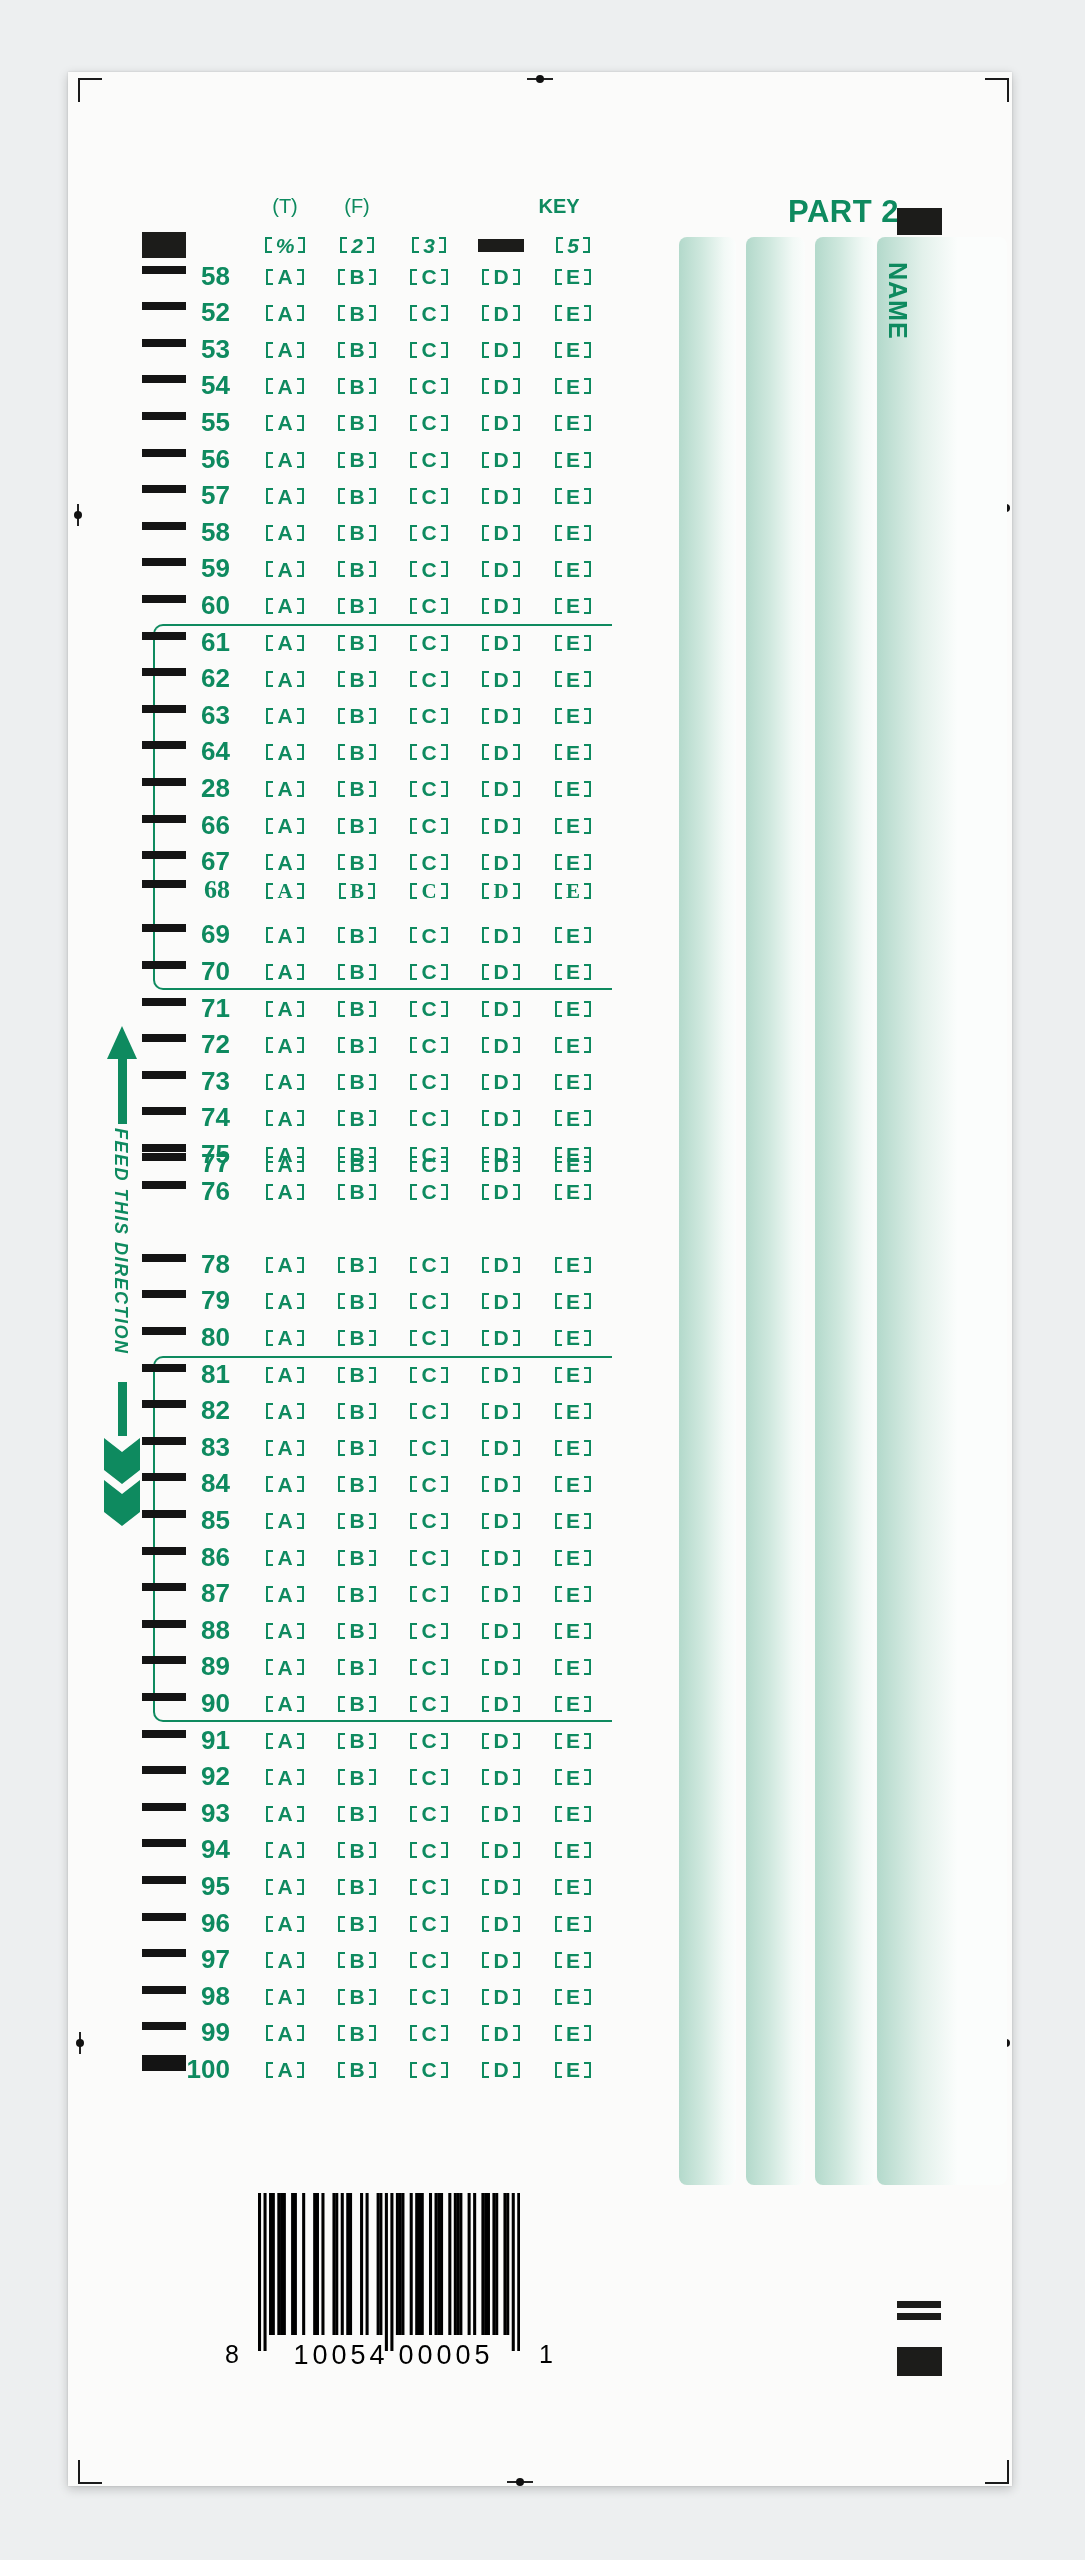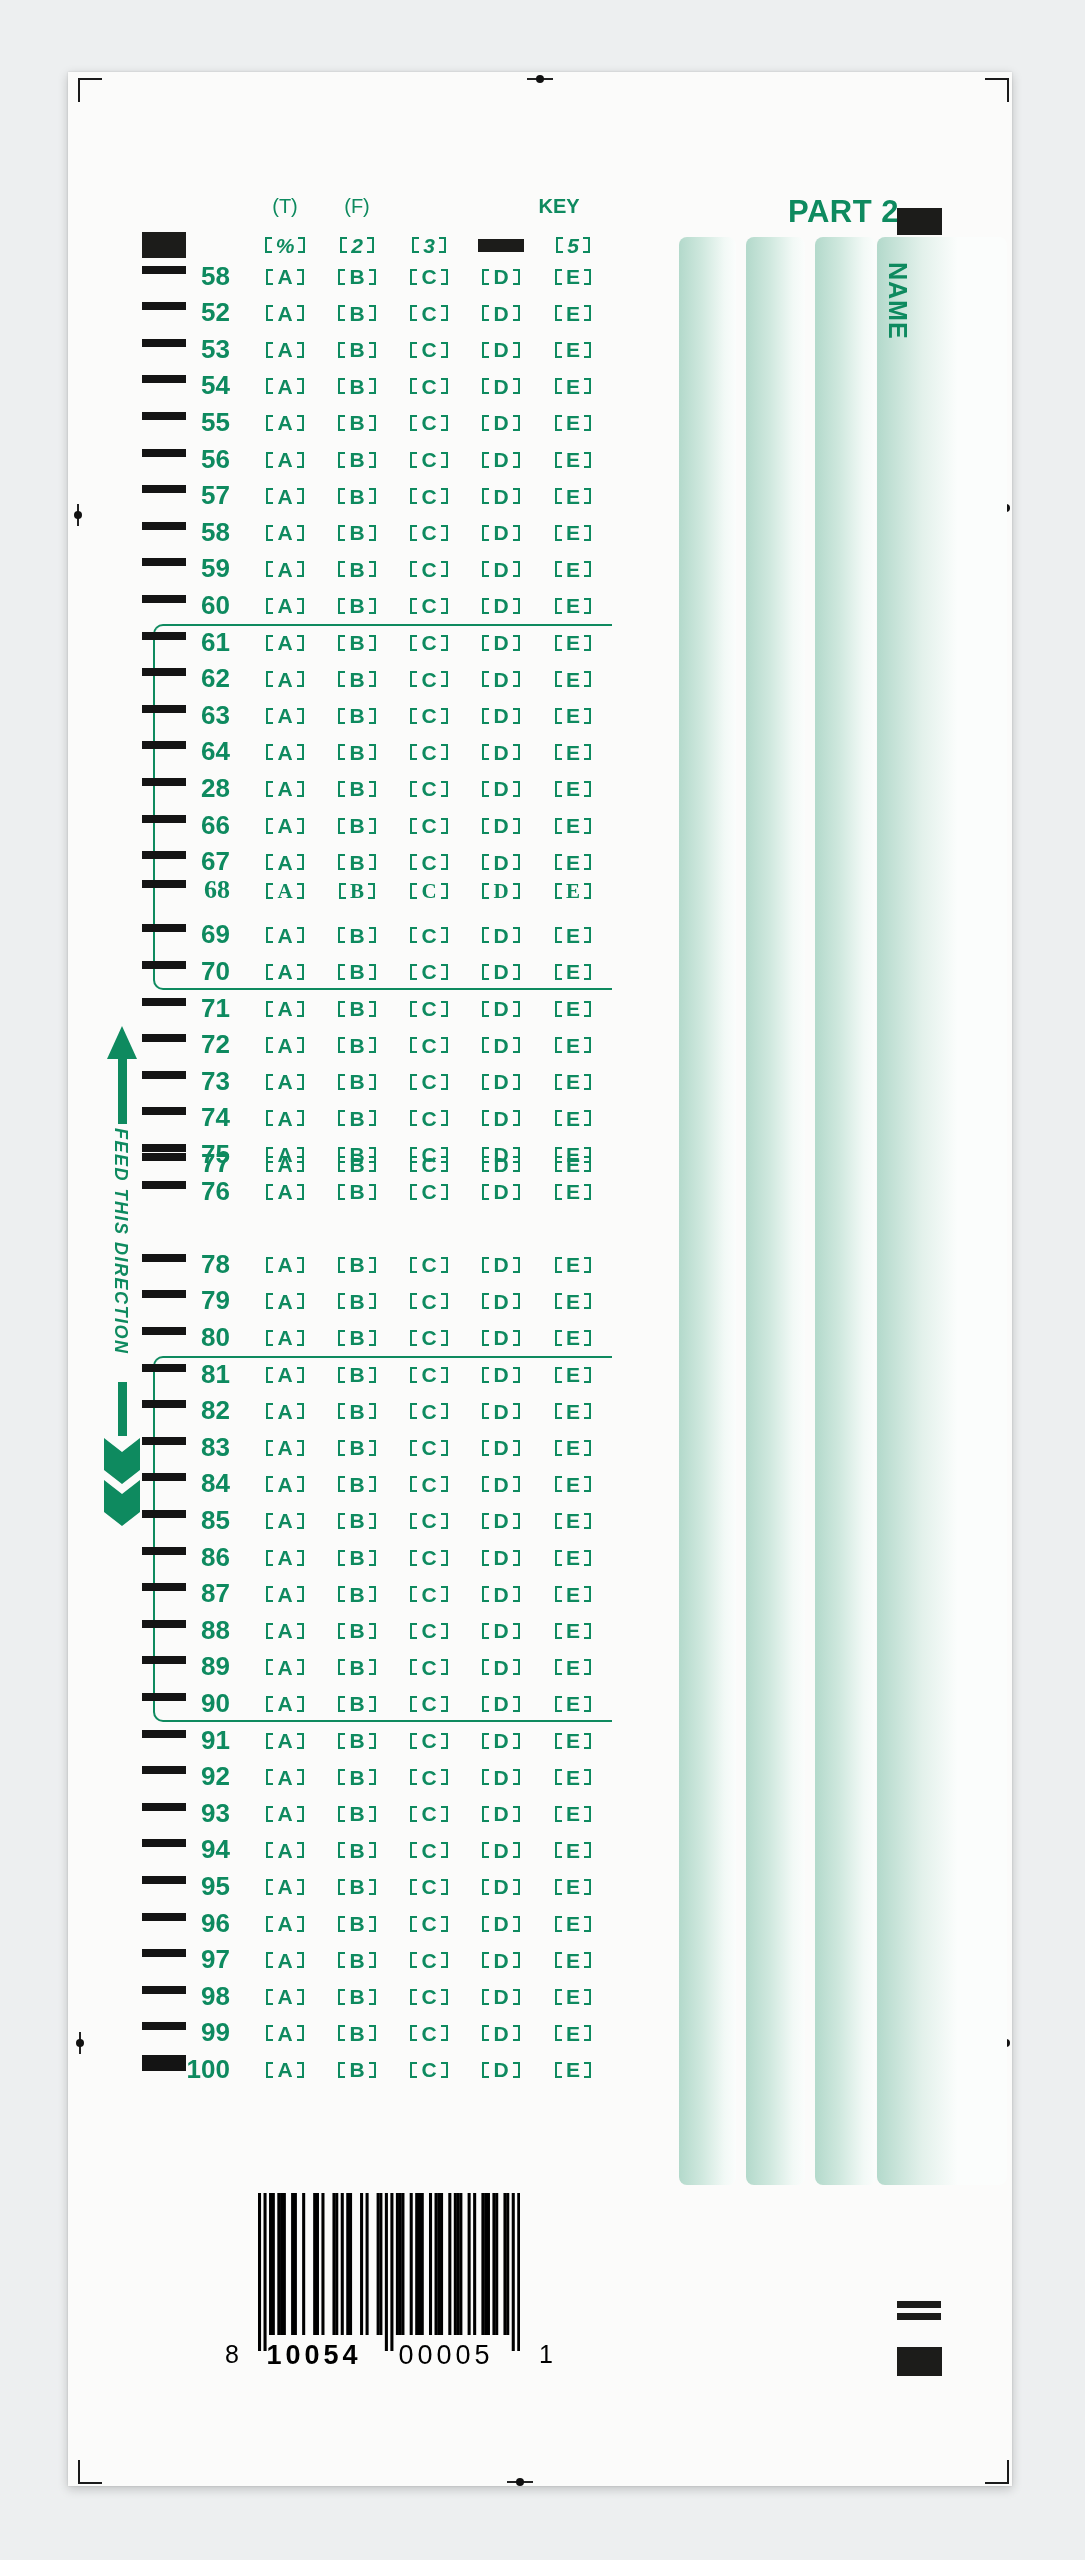--- a/index.html
+++ b/index.html
@@ -1637,20 +1637,20 @@
       <rect x="226.15" y="0" width="3.06" height="142" fill="#000"></rect>
       <rect x="228.91" y="0" width="3.06" height="142" fill="#000"></rect>
       <rect x="234.42" y="0" width="3.06" height="142" fill="#000"></rect>
       <rect x="237.18" y="0" width="3.06" height="142" fill="#000"></rect>
       <rect x="245.45" y="0" width="3.06" height="142" fill="#000"></rect>
       <rect x="248.21" y="0" width="3.06" height="142" fill="#000"></rect>
       <rect x="253.73" y="0" width="3.06" height="158" fill="#000"></rect>
       <rect x="259.24" y="0" width="3.06" height="158" fill="#000"></rect>
     </svg>
   <div class="bcd small" style="left:232px;">8</div>
-  <div class="bcd grp" style="left:314px;font-weight:bold;">10054</div>
+  <div class="bcd grp" style="left:341px;">10054</div>
   <div class="bcd grp" style="left:446px;">00005</div>
   <div class="bcd small" style="left:546px;">1</div>
 
   <div class="blackrect" style="left:897px;top:2301px;width:44px;height:7px;"></div>
   <div class="blackrect" style="left:897px;top:2313px;width:44px;height:7px;"></div>
   <div class="blackrect" style="left:897px;top:2347px;width:45px;height:29px;"></div>
 </div>
 
 </body></html>

